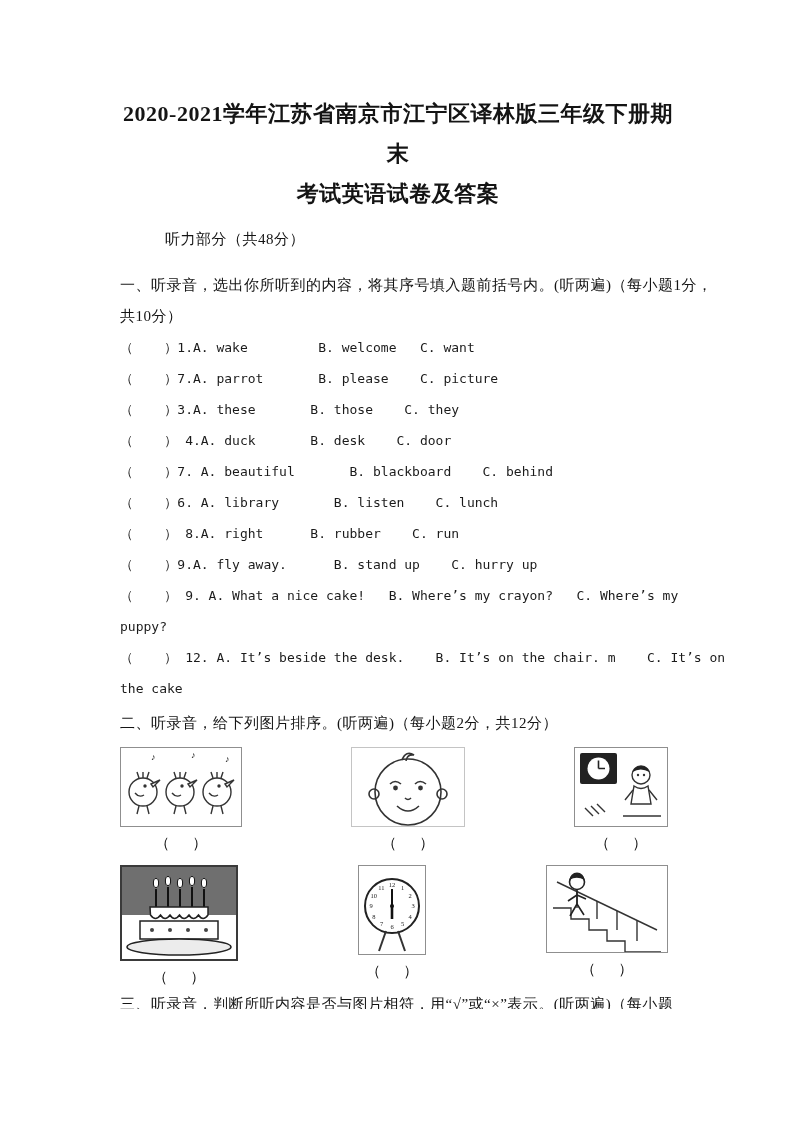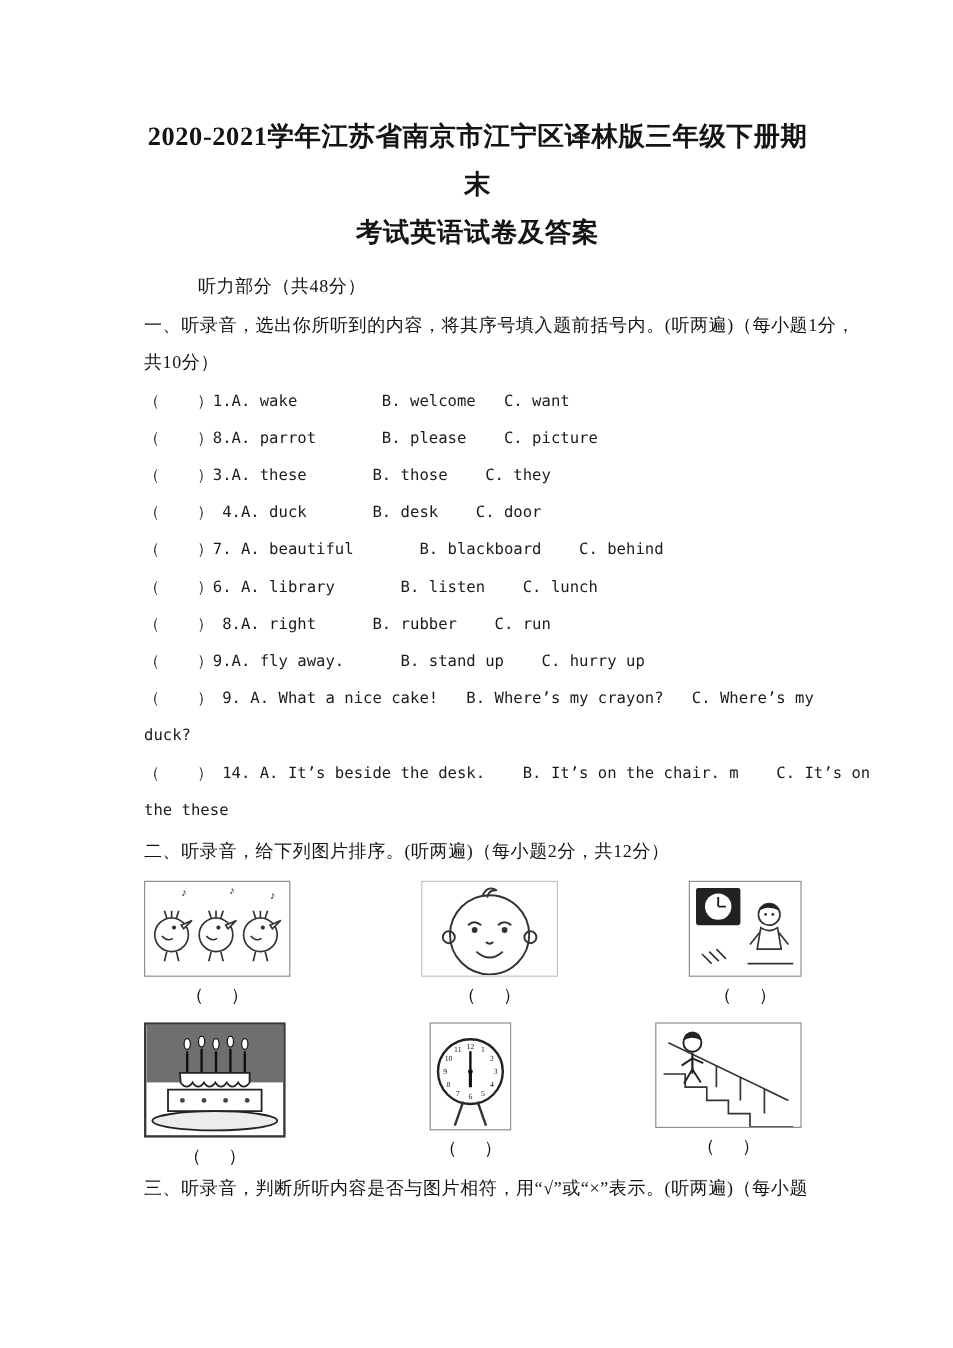--- a/index.html
+++ b/index.html
@@ -22,21 +22,21 @@
     line-height:40px;
     letter-spacing:0.5px;
   }
   .cn {
     font-size:15px;
     line-height:31px;
     letter-spacing:0.5px;
     white-space:pre;
   }
   .listen-header { margin-top:10px; line-height:30px;margin-left:45px; }
-  .instr { margin-top:3px; }
+  .instr { margin-top:16px; }
   .questions { margin-top:0; }
   .q-line {
     font-family:"DejaVu Sans Mono", monospace;
     font-size:13px;
     line-height:31px;
     white-space:pre;
     color:#1b1b1b;
   }
   .sec2-heading { margin-top:4px; }
   .fig-row {
@@ -73,31 +73,31 @@
 
     <div class="cn listen-header">听力部分（共48分）</div>
 
     <div class="instr">
       <div class="cn">一、听录音，选出你所听到的内容，将其序号填入题前括号内。(听两遍)（每小题1分，</div>
       <div class="cn">共10分）</div>
     </div>
 
     <div class="questions">
       <div class="q-line">（    ）1.A. wake         B. welcome   C. want</div>
-      <div class="q-line">（    ）8.A. parrot       B. please    C. picture</div>
+      <div class="q-line">（    ）7.A. parrot       B. please    C. picture</div>
       <div class="q-line">（    ）3.A. these       B. those    C. they</div>
       <div class="q-line">（    ） 4.A. duck       B. desk    C. door</div>
       <div class="q-line">（    ）7. A. beautiful       B. blackboard    C. behind</div>
       <div class="q-line">（    ）6. A. library       B. listen    C. lunch</div>
       <div class="q-line">（    ） 8.A. right      B. rubber    C. run</div>
       <div class="q-line">（    ）9.A. fly away.      B. stand up    C. hurry up</div>
       <div class="q-line">（    ） 9. A. What a nice cake!   B. Where’s my crayon?   C. Where’s my</div>
-      <div class="q-line">duck?</div>
-      <div class="q-line">（    ） 14. A. It’s beside the desk.    B. It’s on the chair. m    C. It’s on</div>
-      <div class="q-line">the these</div>
+      <div class="q-line">puppy?</div>
+      <div class="q-line">（    ） 12. A. It’s beside the desk.    B. It’s on the chair. m    C. It’s on</div>
+      <div class="q-line">the cake</div>
     </div>
 
     <div class="cn sec2-heading">二、听录音，给下列图片排序。(听两遍)（每小题2分，共12分）</div>
 
     <div class="fig-row fig-row-1">
 
       <div class="fig-cell">
         <span class="imgbox b-thin">
           <svg width="120" height="78" viewBox="0 0 120 78">
             <g fill="none" stroke="#333" stroke-width="1.4">

